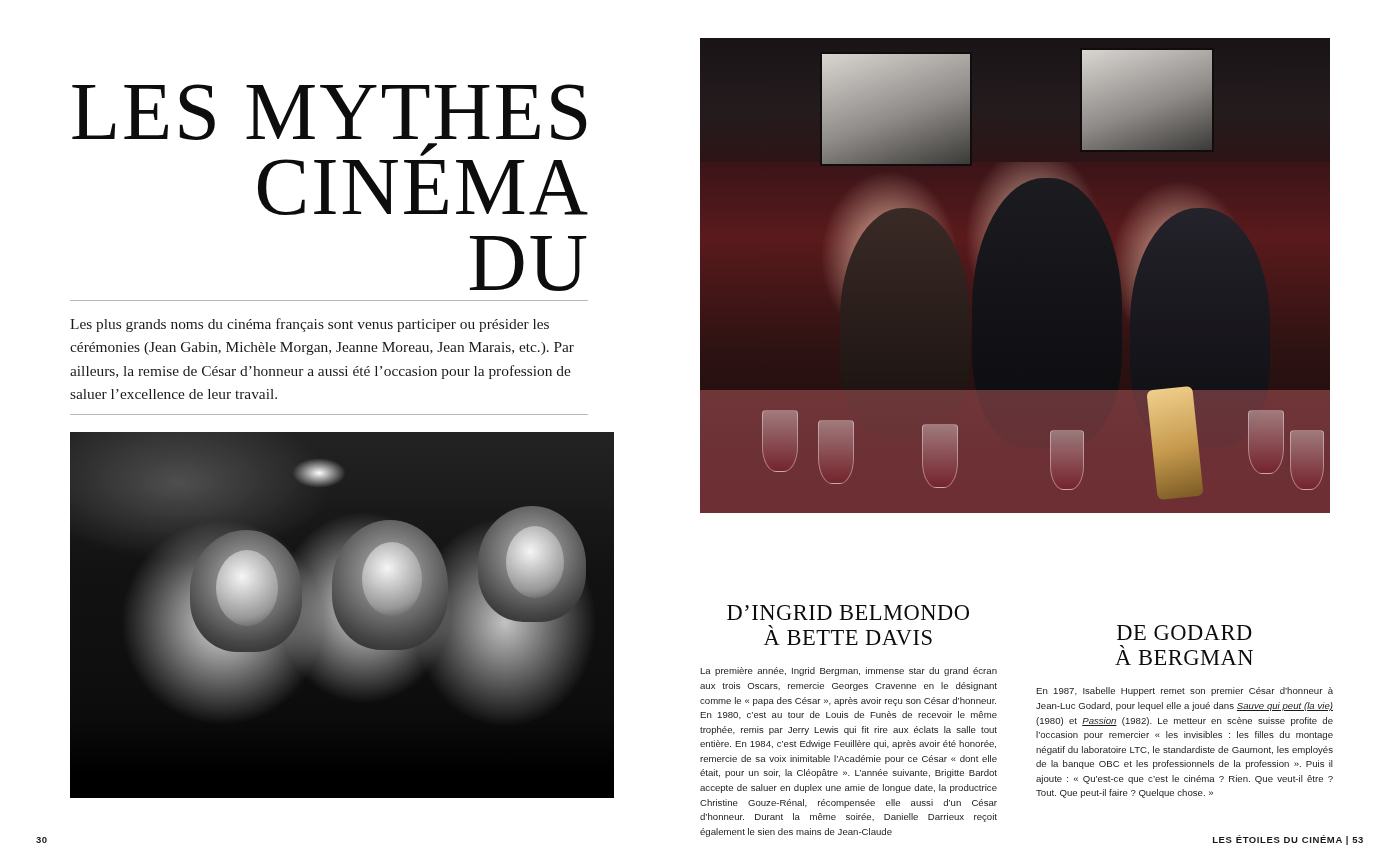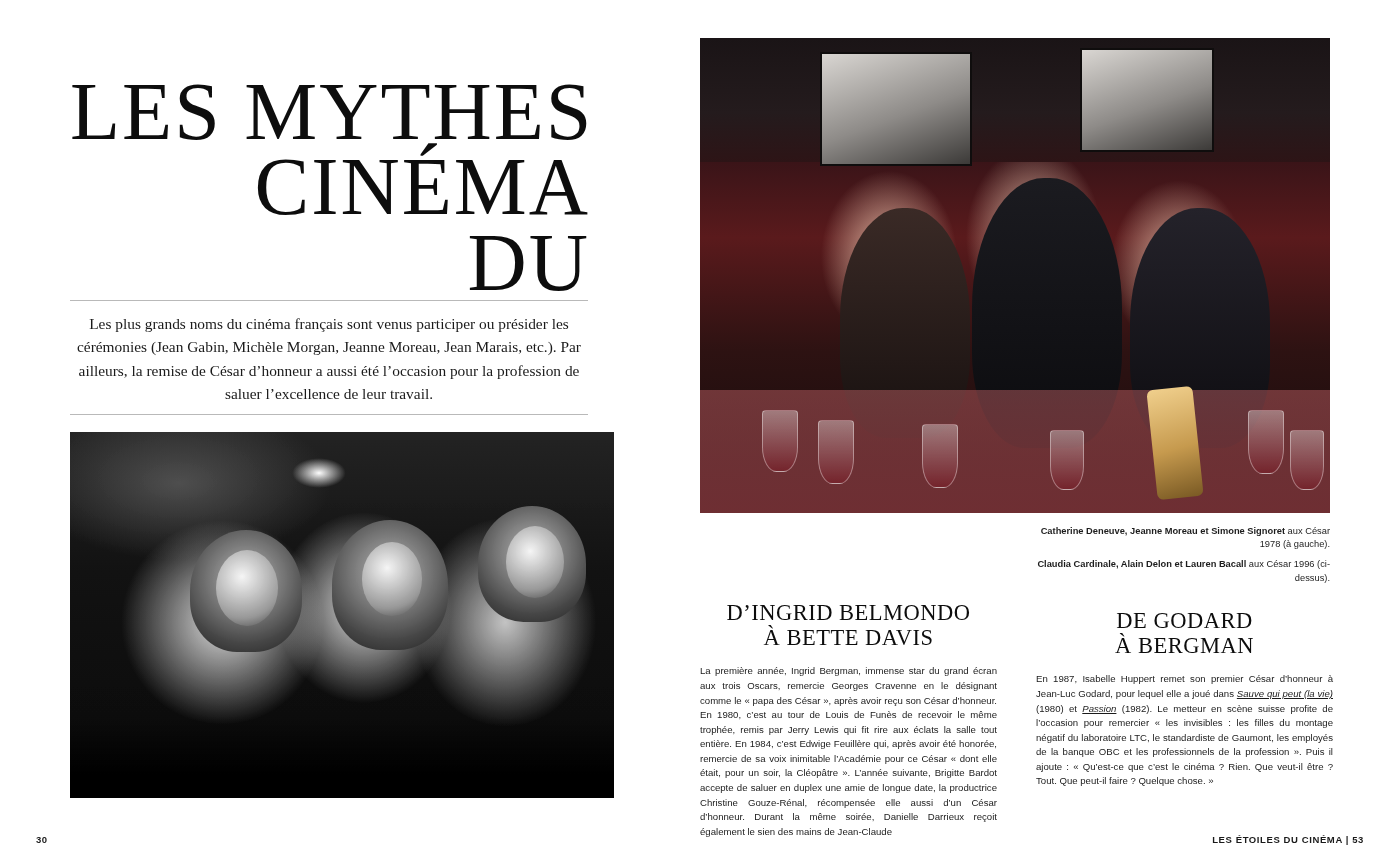--- a/index.html
+++ b/index.html
@@ -53,21 +53,20 @@
     background: #b9b9b9;
   }
   .rule.top { top: 300px; }
   .rule.bottom { top: 414px; }
 
   .standfirst {
     position: absolute;
     left: 70px;
     top: 312px;
     width: 518px;
-    text-align: center;
     font-family: "Liberation Serif", serif;
     font-size: 15.4px;
     line-height: 1.52;
     color: #1a1a1a;
   }
 
   .photo-left {
     position: absolute;
     left: 70px;
     top: 432px;
@@ -137,21 +136,21 @@
     font-family: "Liberation Serif", serif;
     font-size: 22.5px;
     line-height: 1.12;
     text-align: center;
     color: #0d0d0d;
     letter-spacing: 0.5px;
     margin: 0 0 14px 0;
     font-weight: normal;
   }
   .sect-head.second {
-    margin-top: 8px;
+    margin-top: 20px;
     font-family: Liberation Serif, serif;
   }
 
   .body-text {
     font-size: 9.6px;
     line-height: 1.52;
     color: #1b1b1b;
     text-align: justify;
     margin: 0;
   }
@@ -291,28 +290,20 @@
         <div class="statue" style="left:452px; top:350px; width:46px; height:110px;"></div>
         <div class="glass" style="left:62px; top:372px; width:34px; height:60px;"></div>
         <div class="glass" style="left:118px; top:382px; width:34px; height:62px;"></div>
         <div class="glass" style="left:222px; top:386px; width:34px; height:62px;"></div>
         <div class="glass" style="left:350px; top:392px; width:32px; height:58px;"></div>
         <div class="glass" style="left:548px; top:372px; width:34px; height:62px;"></div>
         <div class="glass" style="left:590px; top:392px; width:32px; height:58px;"></div>
       </div>
     </div>
 
-    <div class="caption">
-      <div class="cap-block">
-        <b>Catherine Deneuve, Jeanne Moreau et Simone Signoret</b><span> aux César 1978 (à gauche).</span>
-      </div>
-      <div class="cap-block">
-        <b>Claudia Cardinale, Alain Delon et Lauren Bacall</b><span> aux César 1996 (ci-dessus).</span>
-      </div>
-    </div>
 
     <div class="cols">
 
       <div class="col left">
         <h2 class="sect-head">
           <span>D’INGRID BELMONDO</span><br>
           <span>À BETTE DAVIS</span>
         </h2>
         <p class="body-text">La première année, Ingrid Bergman, immense star du grand écran aux trois Oscars, remercie Georges Cravenne en le désignant comme le « papa des César », après avoir reçu son César d’honneur. En 1980, c’est au tour de Louis de Funès de recevoir le même trophée, remis par Jerry Lewis qui fit rire aux éclats la salle tout entière. En 1984, c’est Edwige Feuillère qui, après avoir été honorée, remercie de sa voix inimitable l’Académie pour ce César « dont elle était, pour un soir, la Cléopâtre ». L’année suivante, Brigitte Bardot accepte de saluer en duplex une amie de longue date, la productrice Christine Gouze-Rénal, récompensée elle aussi d’un César d’honneur. Durant la même soirée, Danielle Darrieux reçoit également le sien des mains de Jean-Claude</p>
       </div>

